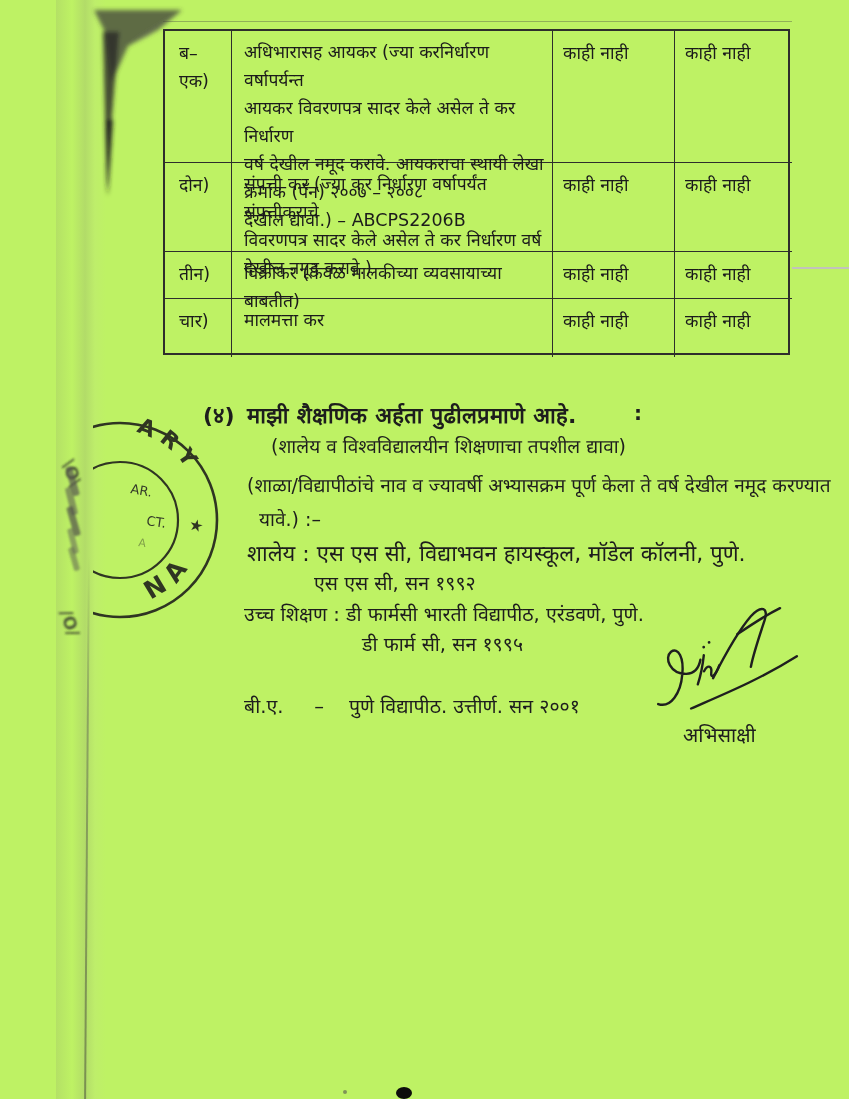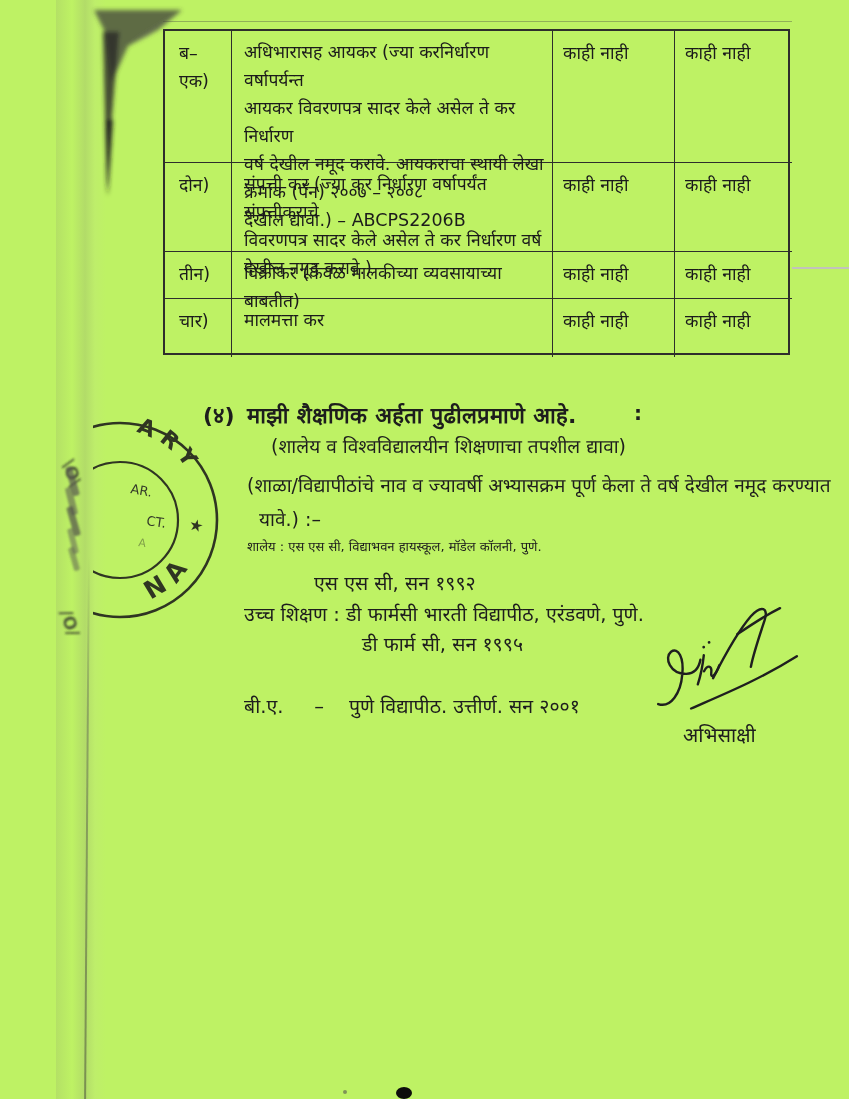--- a/index.html
+++ b/index.html
@@ -64,21 +64,21 @@
     background:#c2c2bc;
   }
   
   .txt{position:absolute;white-space:pre-wrap;color:#1d1d1d;}
   .sec-num{left:203px;top:399px;font-size:22px;font-weight:600;}
   .sec-head{left:247px;top:399px;font-size:22px;font-weight:600;letter-spacing:.3px;}
   .sec-colon{left:634px;top:401px;font-size:20px;font-weight:600;}
   .sec-note1{left:247px;top:433px;font-size:19px;margin-left:24px;}
   .sec-note2a{left:247px;top:472px;font-size:19px;}
   .sec-note2b{left:259px;top:506px;font-size:19px;}
-  .sec-school1{left:247px;top:537px;font-size:13px;font-weight:500;}
+  .sec-school1{left:247px;top:537px;font-size:22px;font-weight:500;}
   .sec-school2{left:314px;top:569px;font-size:19.5px;font-weight:500;}
   .sec-higher1{left:244px;top:600px;font-size:19.5px;font-weight:500;}
   .sec-higher2{left:362px;top:630px;font-size:19.5px;font-weight:500;}
   .sec-ba{left:244px;top:661px;font-size:19.5px;font-weight:500;margin-top:31px;}
   .sig-label{left:683px;top:721px;font-size:20px;font-weight:500;}
   .artwork{position:absolute;left:0;top:0;pointer-events:none;}
 </style>
 </head>
 <body>
 

